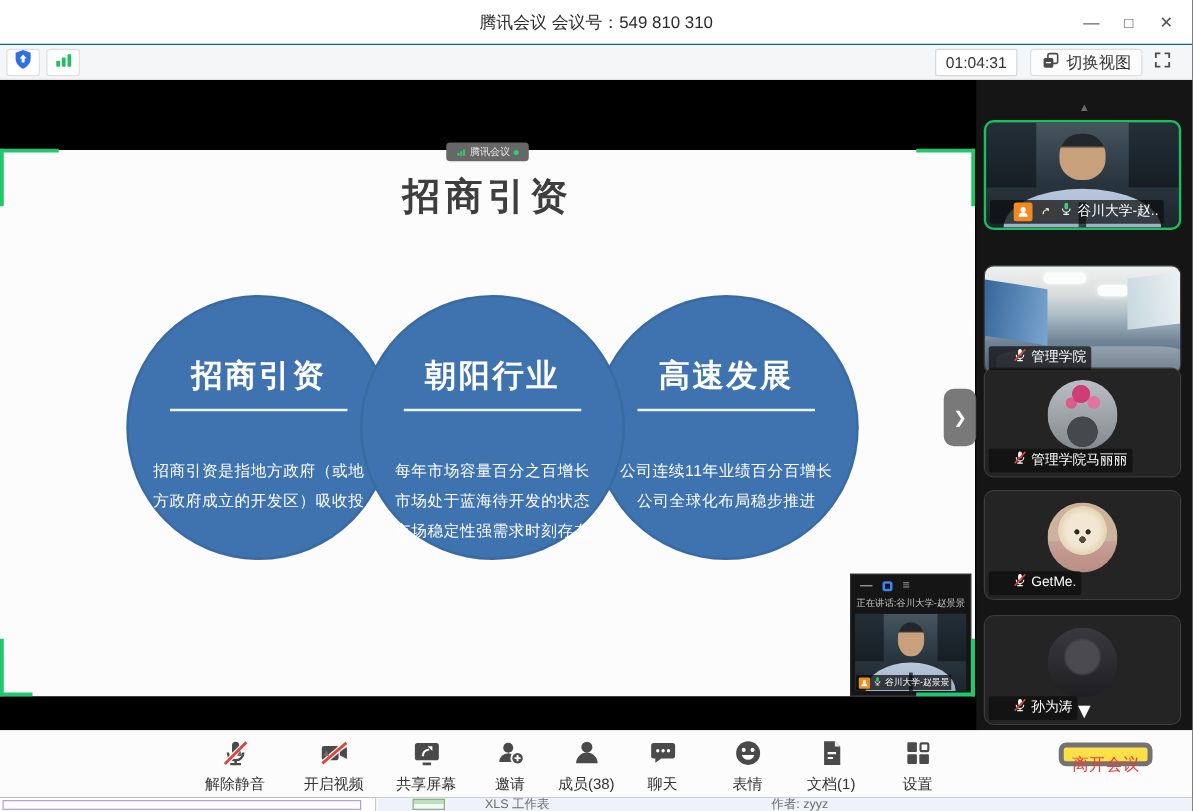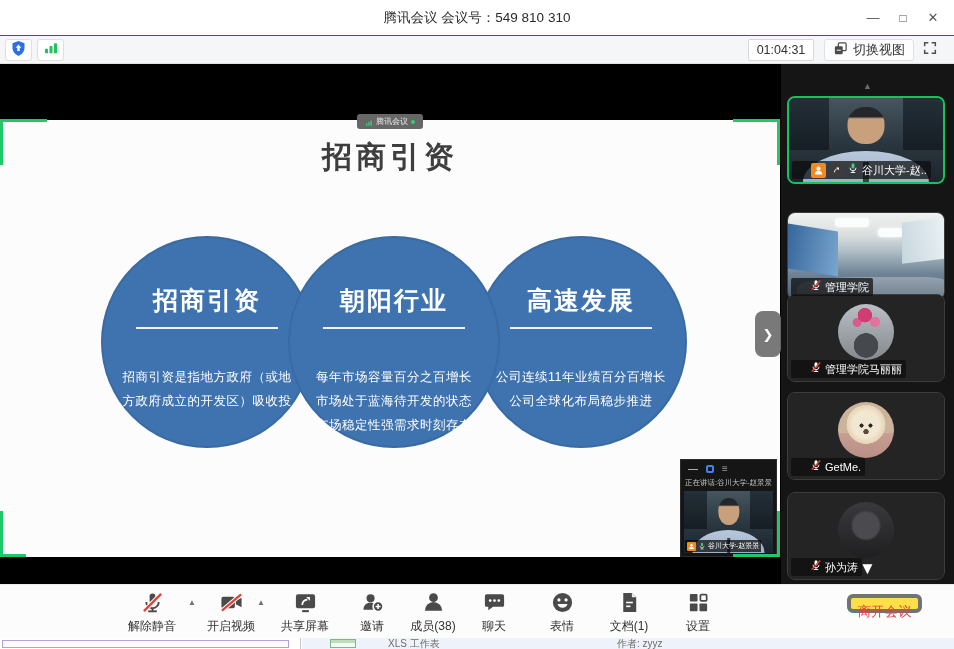--- a/index.html
+++ b/index.html
@@ -90,21 +90,21 @@
       radial-gradient(circle at 58% 42%, #2e2a26 0 4%, transparent 5%),
       radial-gradient(circle at 50% 53%, #5d4a3a 0 6%, transparent 7%),
       radial-gradient(circle at 50% 40%, #f2e7d2 0 30%, #e6d3b4 44%, transparent 45%),
       linear-gradient(180deg,#cbb49b 0 55%, #c79f94 56%, #b98e84); }
   .av-dark { background:
       radial-gradient(circle at 50% 42%, #4b4b4f 0 30%, transparent 36%),
       linear-gradient(180deg,#3a3a3e,#1f1f22); }
 
   
   .btoolbar { position:absolute; left:0; top:584px; width:954px; height:54px; background:#fcfcfc; border-top:1px solid #ececec; z-index:10; }
-  .titem { position:absolute; top:6px; width:64px; text-align:center; cursor:default; }
+  .titem { position:absolute; top:6px; width:64px; text-align:center; cursor:default;margin-left:36px; }
   .tlabel { margin-top:1px; font-size:12px; color:#333; line-height:14px; white-space:nowrap; }
   .chv { position:absolute; top:13px; font-size:8px; color:#707070; }
   .leave { position:absolute; left:847px; top:9px; width:75px; height:19px; border:4px solid #737373; border-radius:6px; background:#fde047; color:#e0433f; font-size:13.5px; text-align:center; line-height:28px; }
 
   
   .bstrip { position:absolute; left:0; top:638px; width:954px; height:11px; background:#ffffff; overflow:hidden; z-index:9; }
   .strip-right-bg { position:absolute; left:302px; right:0; top:0; bottom:0; background:#eef3fb; }
   .purple-box { position:absolute; left:2px; top:2px; width:287px; height:8px; border:1px solid #b3a1d8; background:#fcfbff; }
   .vline { position:absolute; left:300px; top:0; width:1px; height:11px; background:#c8c8c8; }
   .xls-icon { position:absolute; left:330px; top:1px; width:26px; height:9px; border:1px solid #86b386; background:linear-gradient(#bcdebc 0 3px, #f4faf4 3px); }

